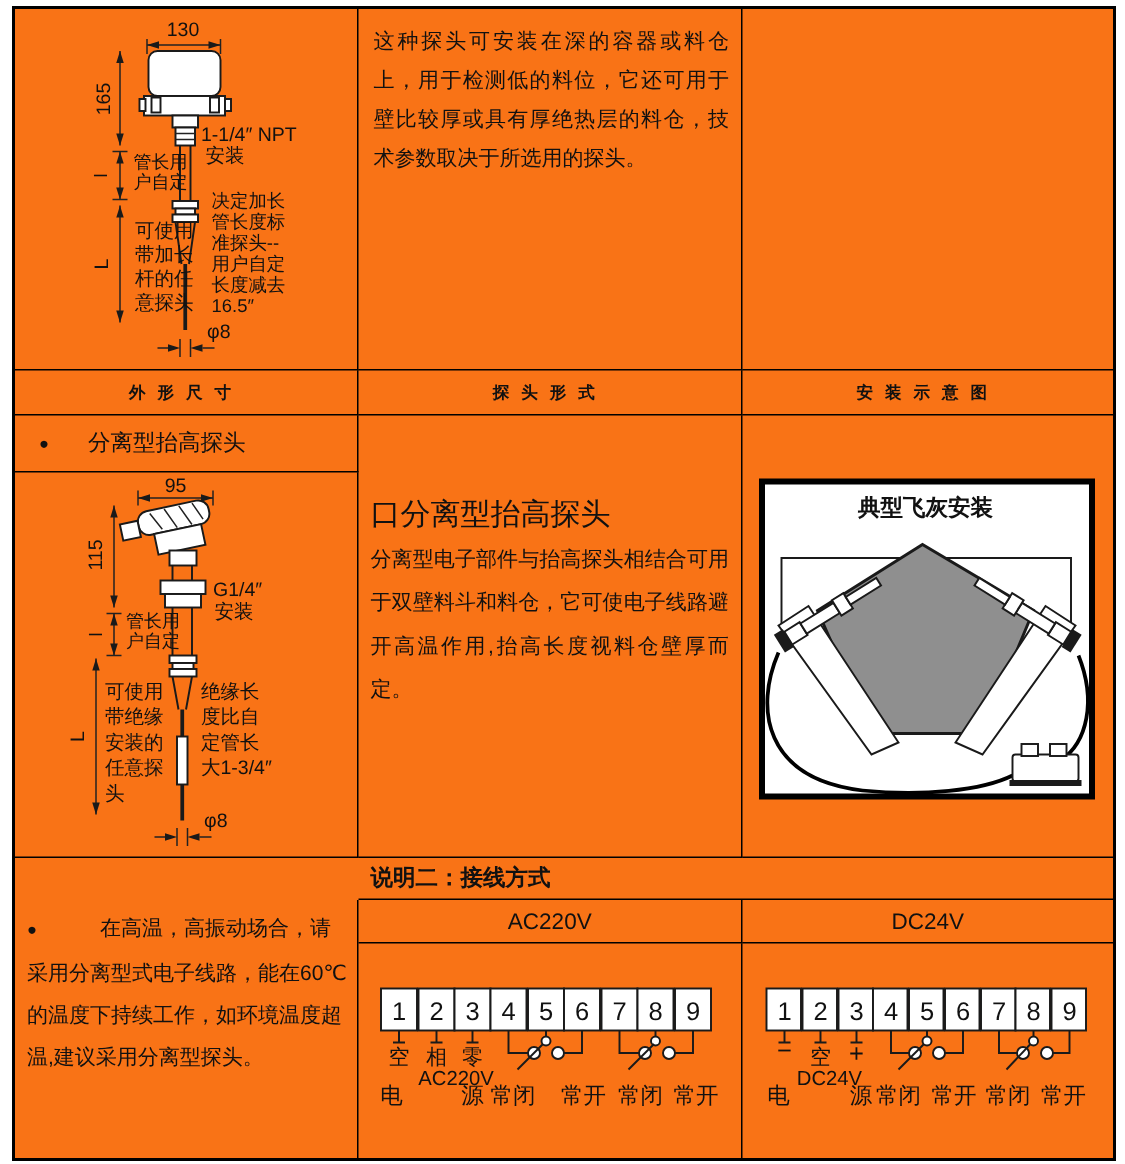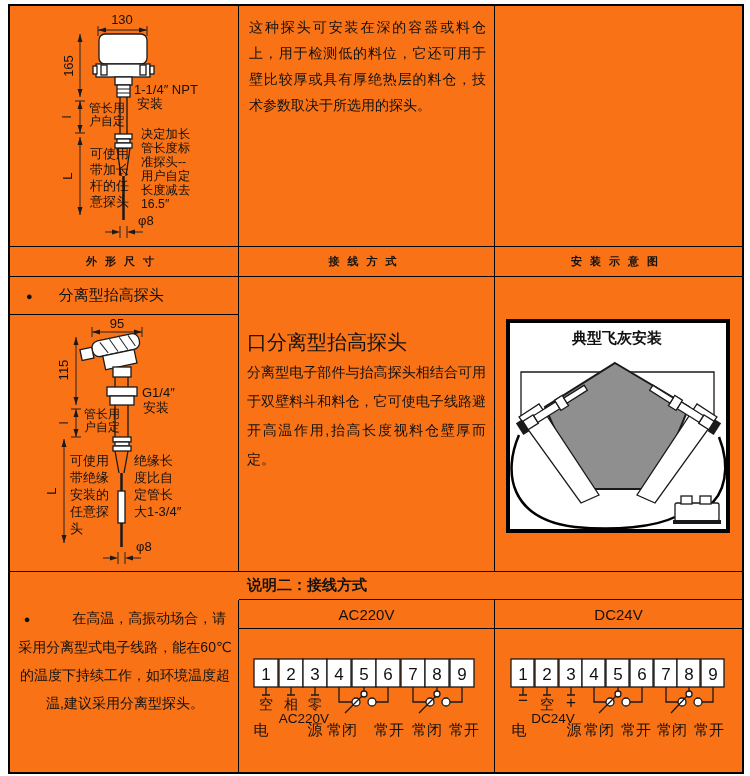--- a/index.html
+++ b/index.html
@@ -13,21 +13,21 @@
   .hdr{display:flex;align-items:center;justify-content:center;font-weight:bold;font-size:11px;letter-spacing:8px;}
   .intro{padding:8px 8px 0 10px;font-size:14px;line-height:26px;text-align:justify;}
   .bulletrow{display:flex;align-items:center;padding-left:16px;font-size:15px;}
   .bulletrow .dot{font-size:11px;margin-right:26px;}
   .ptype{padding:4px 8px 0 8px;}
   .ptype .t{font-weight:normal;font-size:20px;margin-top:48px;}
   .ptype .b{font-size:14px;line-height:29px;margin-top:2px;text-align:justify;}
   .notehdr{display:flex;align-items:center;padding-left:8px;font-weight:bold;font-size:15px;}
   .vhdr{display:flex;align-items:center;justify-content:center;font-size:15px;}
   .notes{padding:4px 6px 0 8px;font-size:14px;line-height:28px;}
-  .notes p{margin:0;text-align:center;}
+  .notes p{margin:0;}
   .notes .dot{font-size:11px;margin-right:42px;}
   svg{display:block;}
   svg text{fill:#111;font-family:"Liberation Sans","DejaVu Sans",sans-serif;}
   .ln{stroke:#1a1a1a;stroke-width:1.3;fill:none;}
   .thin{stroke:#222;stroke-width:1;fill:none;}
   .fillb{fill:#1a1a1a;stroke:none;}
   .wht{fill:#fff;stroke:#1a1a1a;stroke-width:1.3;}
 </style>
 </head>
 <body>
@@ -99,21 +99,21 @@
     </svg>
   </div>
 
   <div class="cell br bb">
     <div class="intro">这种探头可安装在深的容器或料仓上，用于检测低的料位，它还可用于壁比较厚或具有厚绝热层的料仓，技术参数取决于所选用的探头。</div>
   </div>
 
   <div class="cell bb"></div>
 
   <div class="cell br bb hdr">外形尺寸</div>
-  <div class="cell br bb hdr">接线方式</div>
+  <div class="cell br bb hdr">探头形式</div>
   <div class="cell bb hdr">安装示意图</div>
 
   <div class="cell br bb bulletrow">
     <span class="dot">●</span>
     <span>分离型抬高探头</span>
   </div>
 
   <div class="cell br bb ptype" style="grid-row:3 / span 2;grid-column:2;">
     <div class="t">口分离型抬高探头</div>
     <div class="b">分离型电子部件与抬高探头相结合可用于双壁料斗和料仓，它可使电子线路避开高温作用,抬高长度视料仓壁厚而定。</div>

